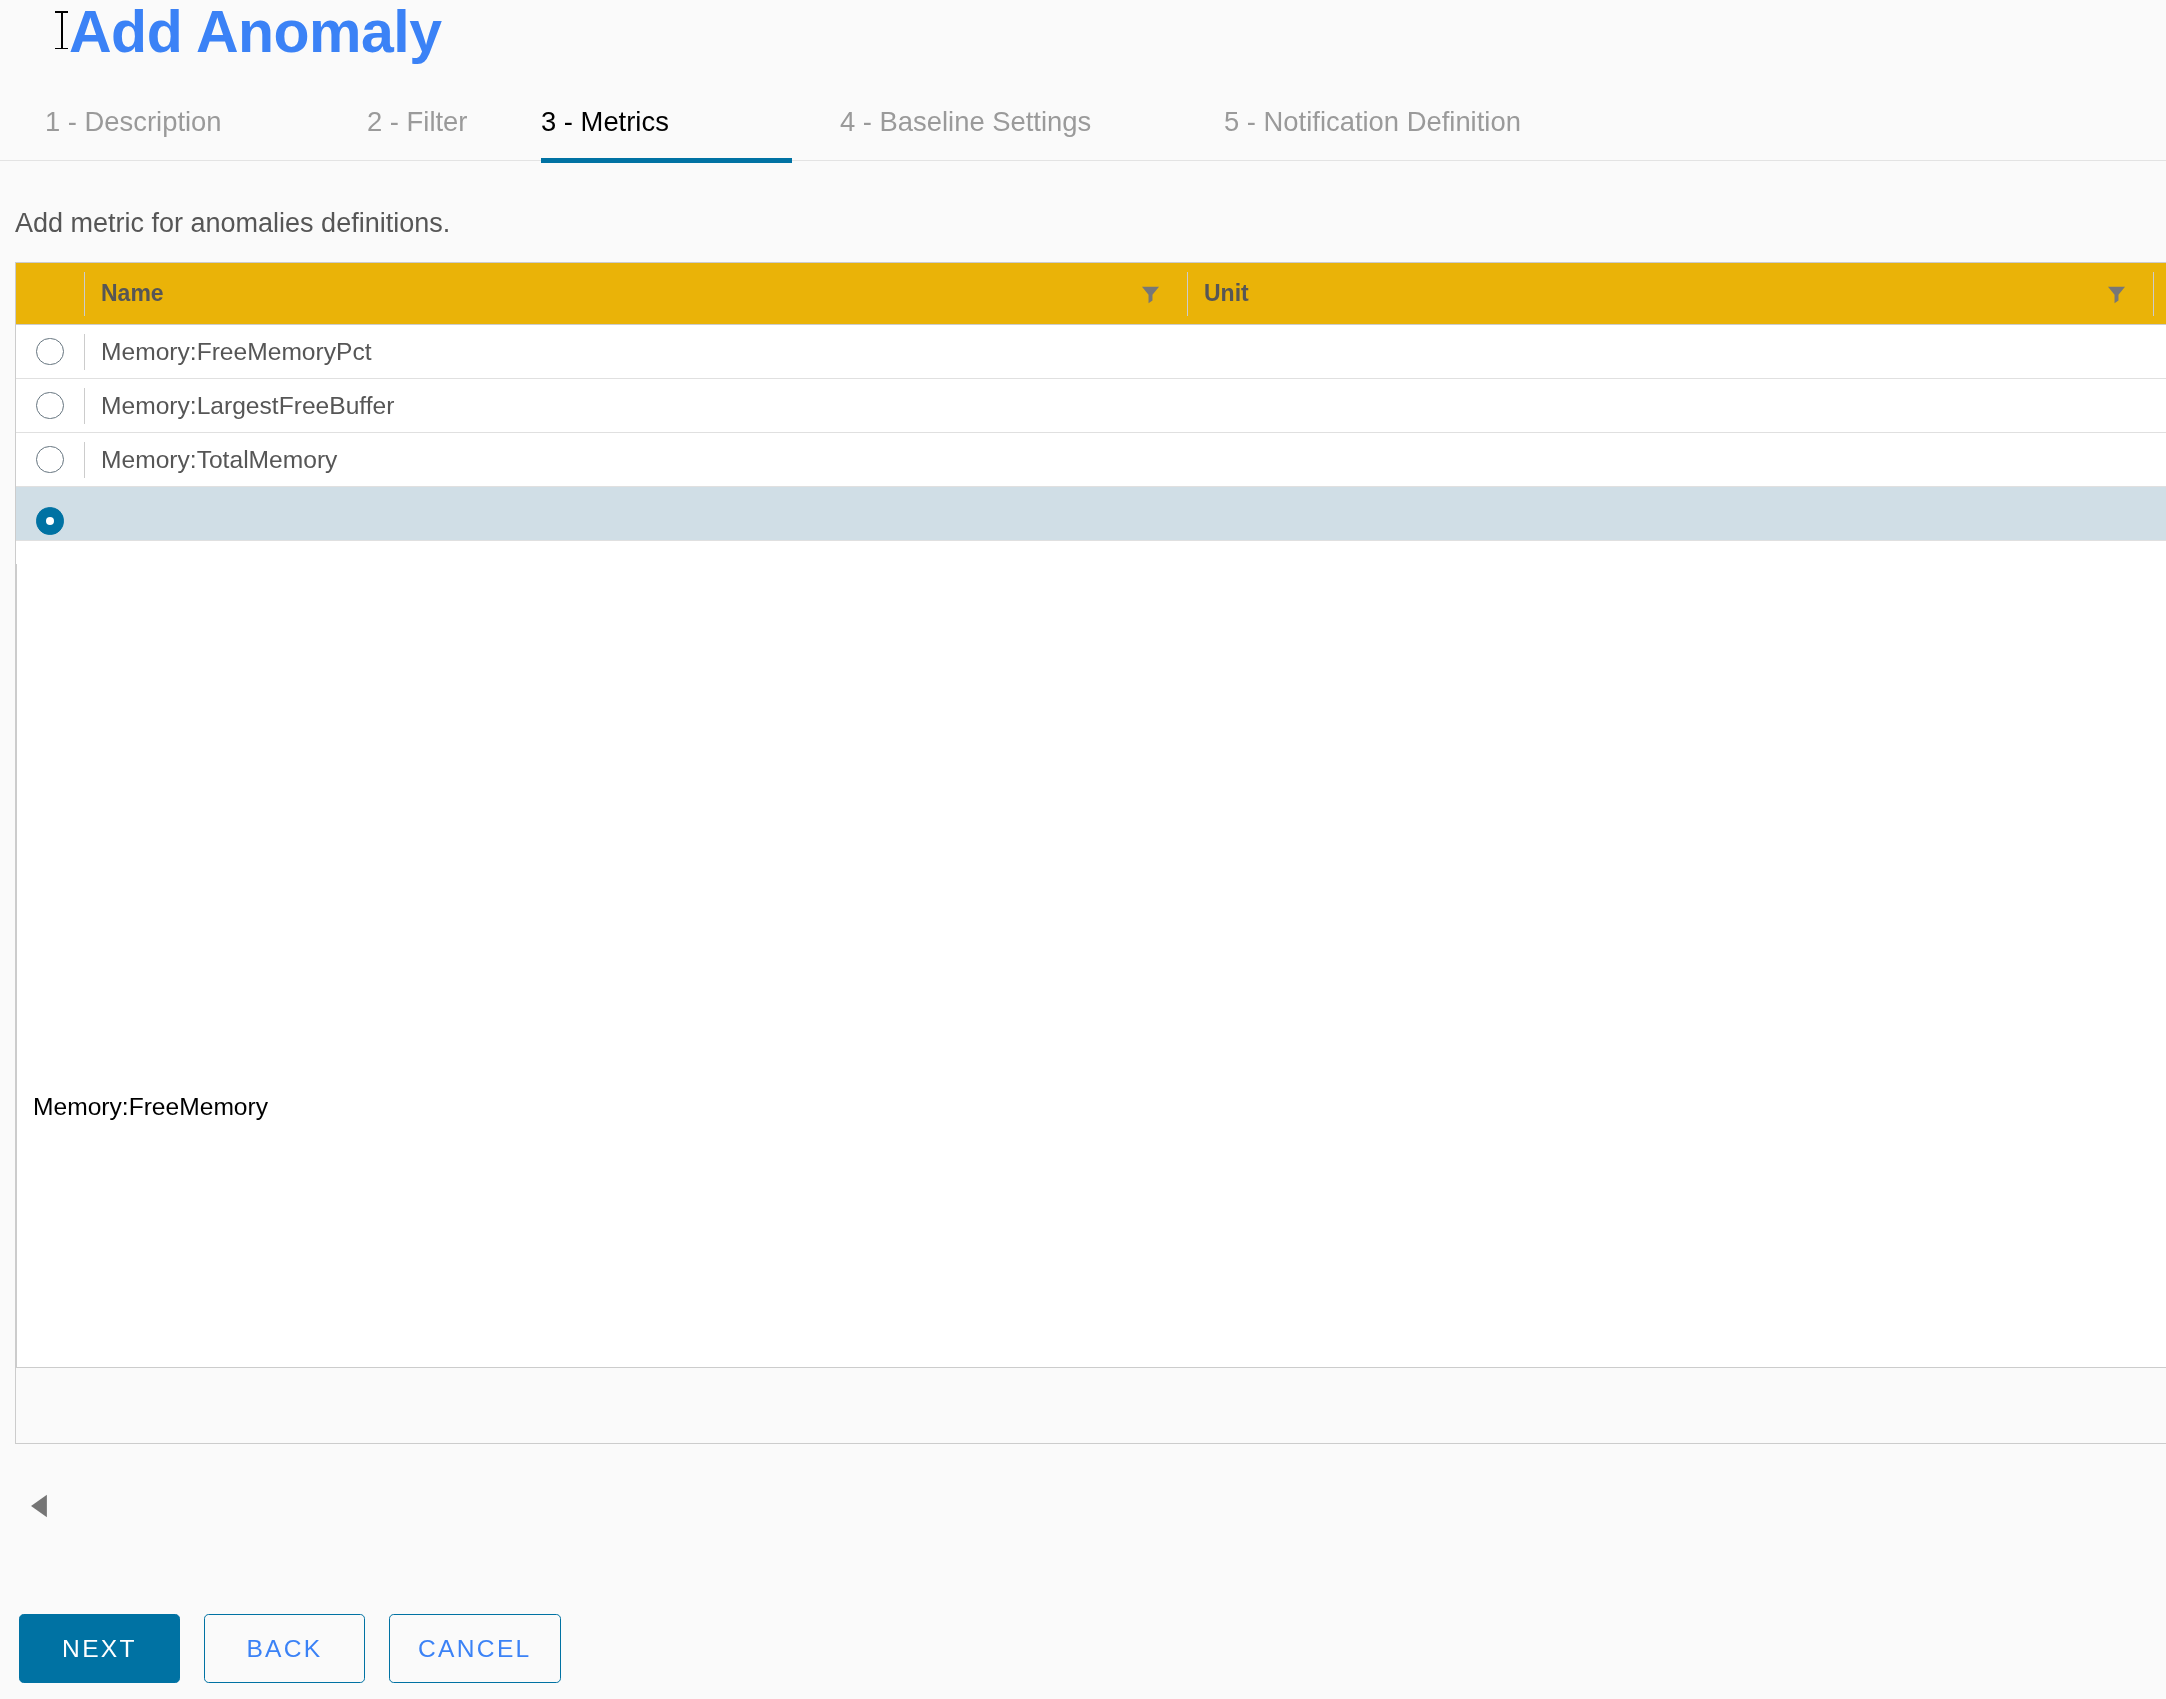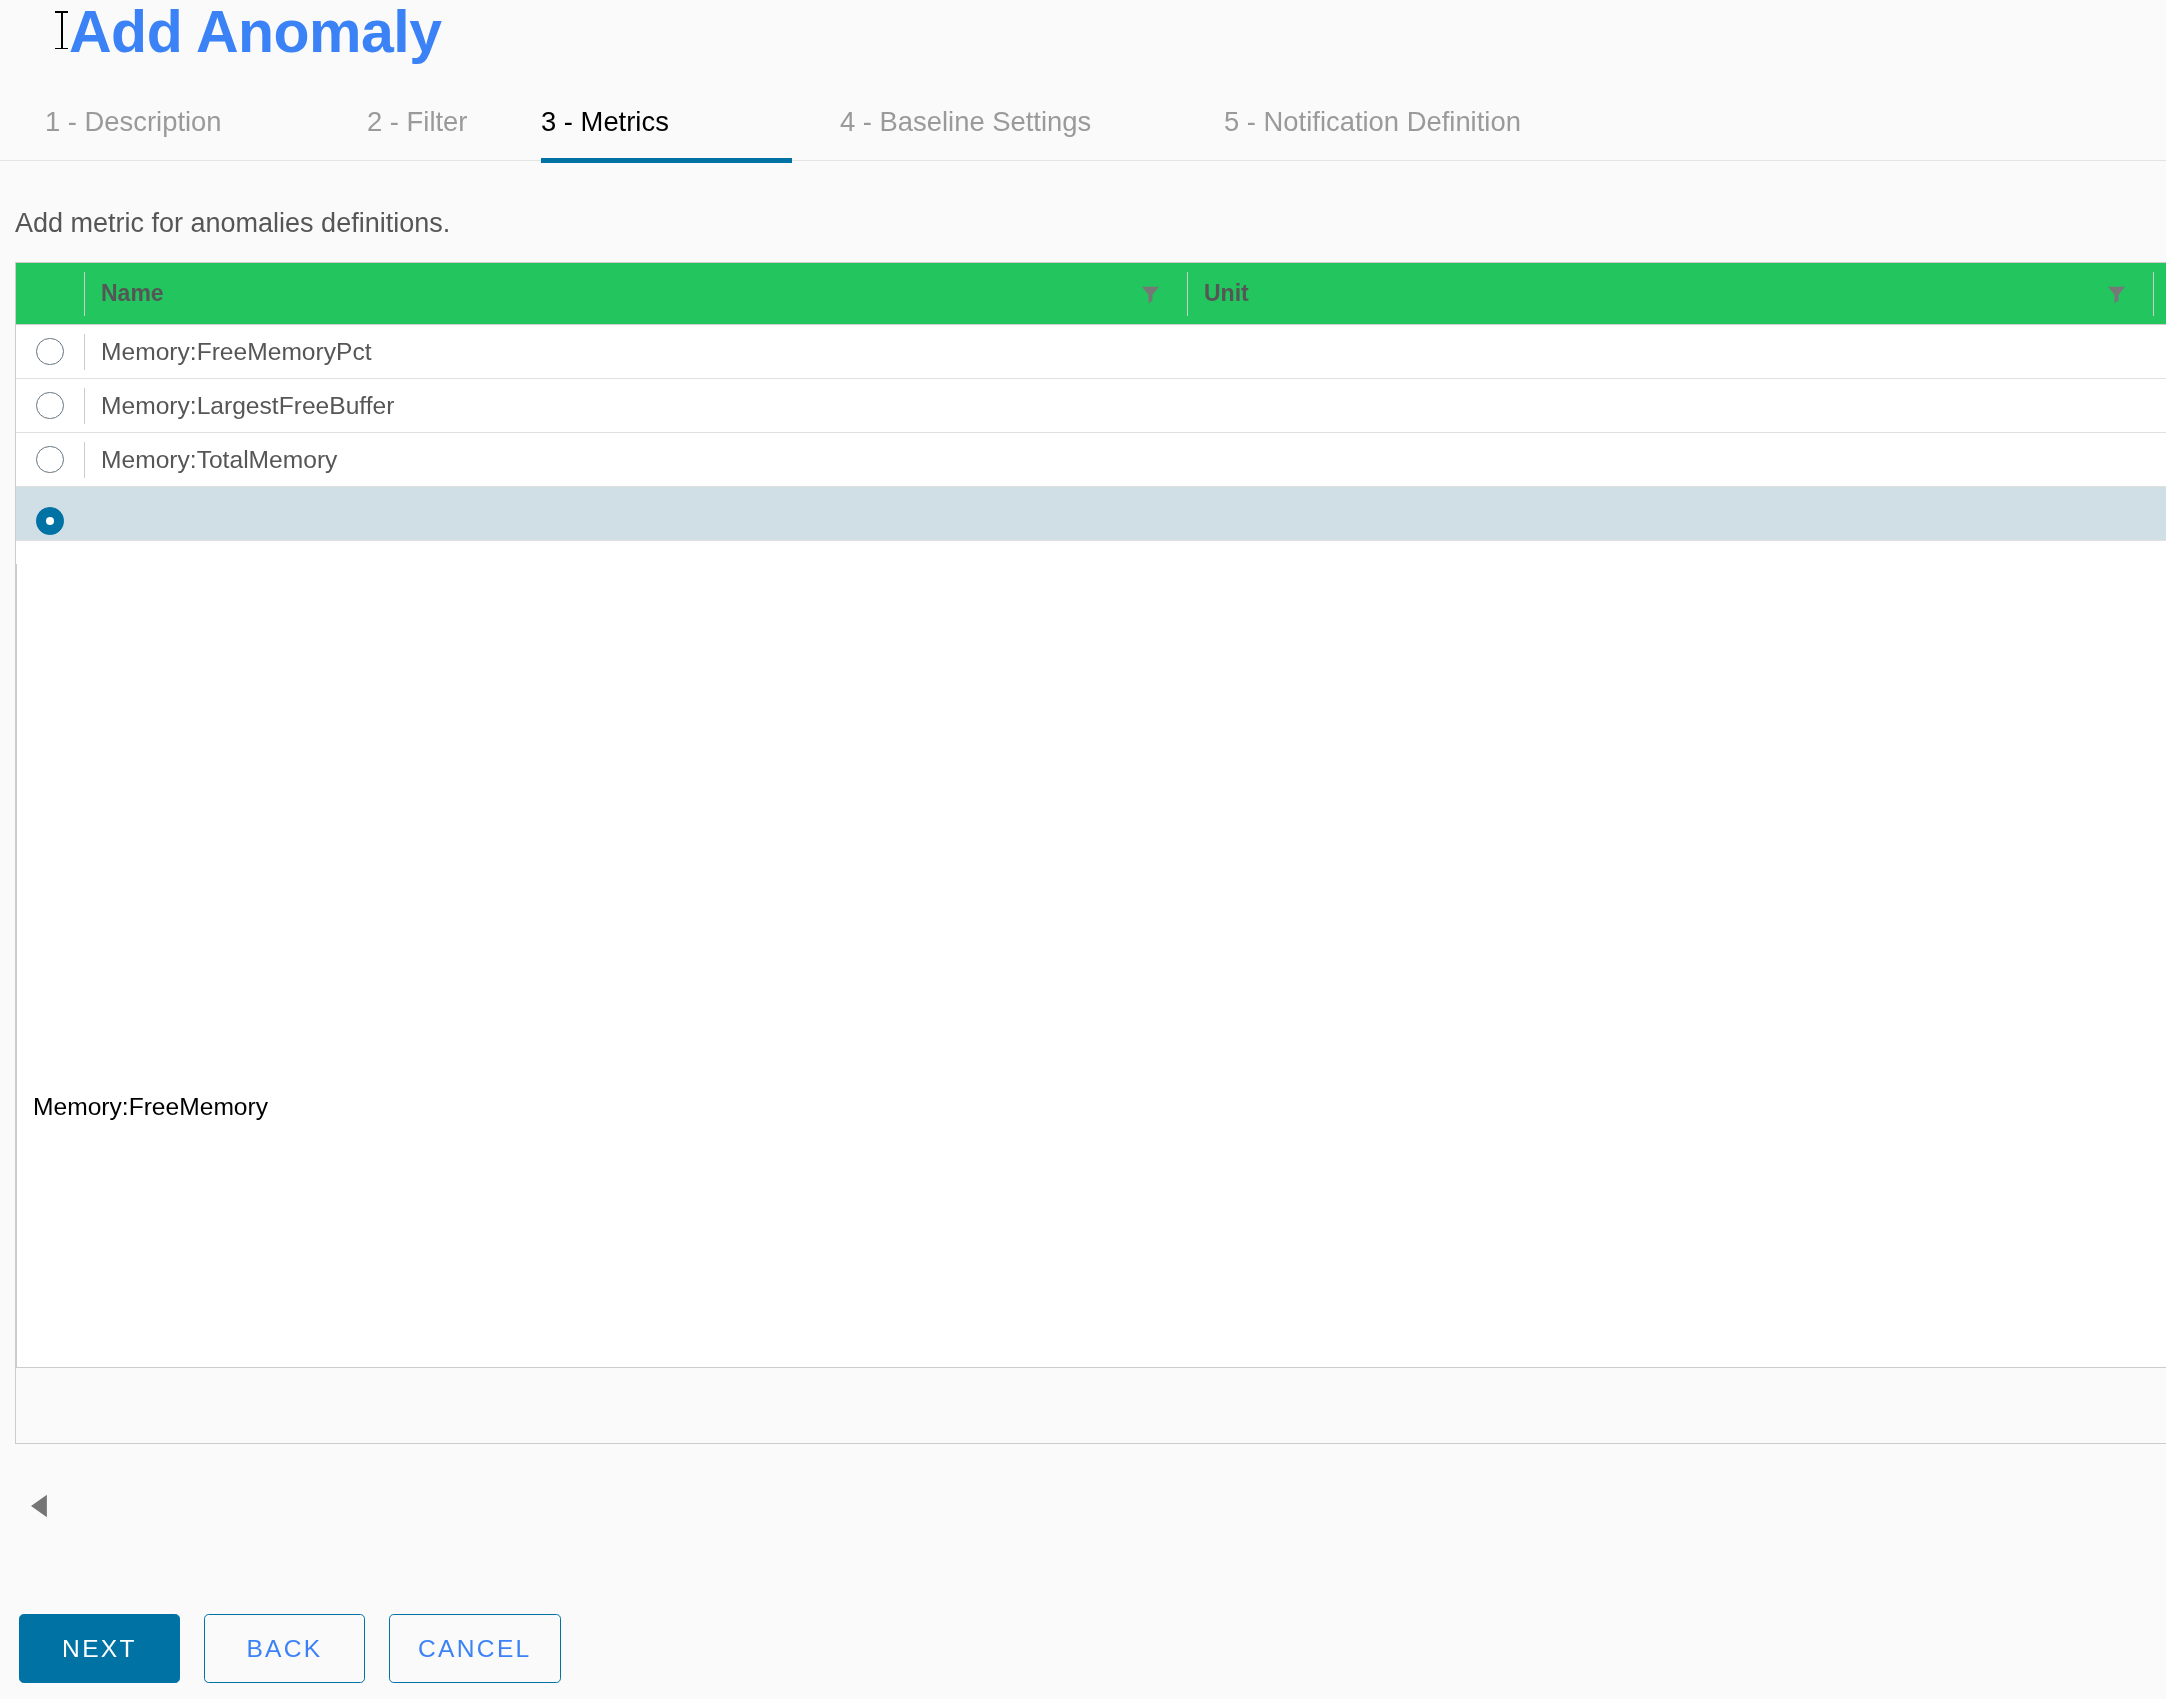--- a/index.html
+++ b/index.html
@@ -108,21 +108,21 @@
     width: 2151px;
     height: 1182px;
     border: 0.9px solid #cccccc;
     border-right: none;
     background: #ffffff;
     overflow: hidden;
   }
   .dg-header {
     display: flex;
     height: 62px;
-    background: #22c55e;
+    background: #eab308;
     border-bottom: 0.9px solid #cccccc;
     align-items: stretch;
   }
   .dg-header .cell {
     display: flex;
     align-items: center;
     font-size: 23px;
     font-weight: 600;
     color: #565656;
     position: relative;

